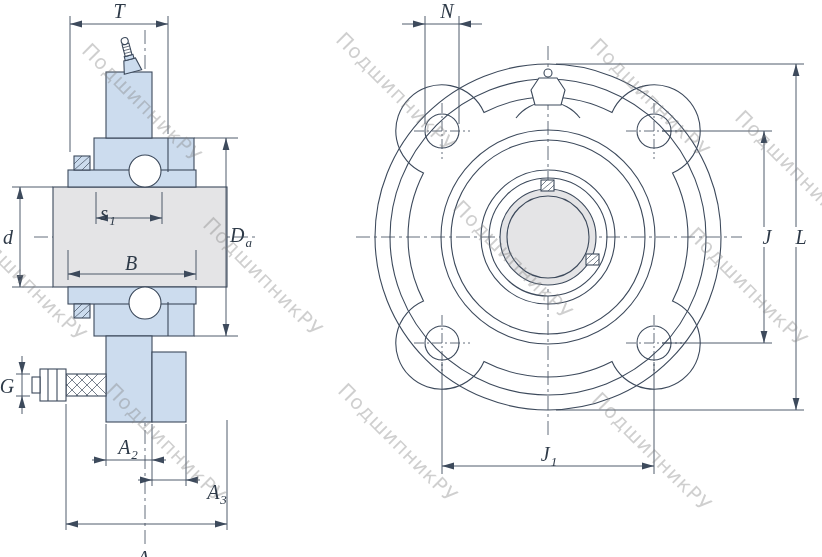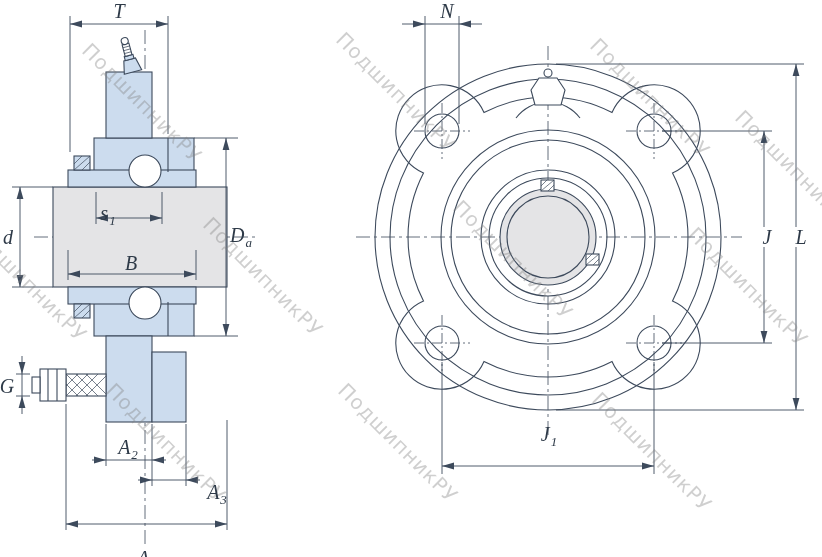--- a/index.html
+++ b/index.html
@@ -226,15 +226,15 @@
   <div class="dimlabel" style="left:8px;top:237px"><span>d</span></div>
   <div class="dimlabel" style="left:131px;top:263px"><span>B</span></div>
   <div class="dimlabel" style="left:241px;top:237px"><span>D</span><sub>a</sub></div>
   <div class="dimlabel" style="left:7px;top:386px"><span>G</span></div>
   <div class="dimlabel" style="left:128px;top:449px"><span>A</span><sub>2</sub></div>
   <div class="dimlabel" style="left:217px;top:494px"><span>A</span><sub>3</sub></div>
   <div class="dimlabel" style="left:147px;top:560px"><span>A</span><sub>1</sub></div>
   <div class="dimlabel" style="left:447px;top:11px"><span>N</span></div>
   <div class="dimlabel bg" style="left:767px;top:237px"><span>J</span></div>
   <div class="dimlabel bg" style="left:801px;top:237px"><span>L</span></div>
-  <div class="dimlabel" style="left:549px;top:436px"><span>J</span><sub>1</sub></div>
+  <div class="dimlabel" style="left:549px;top:456px"><span>J</span><sub>1</sub></div>
 
 </div>
 
 </body></html>

